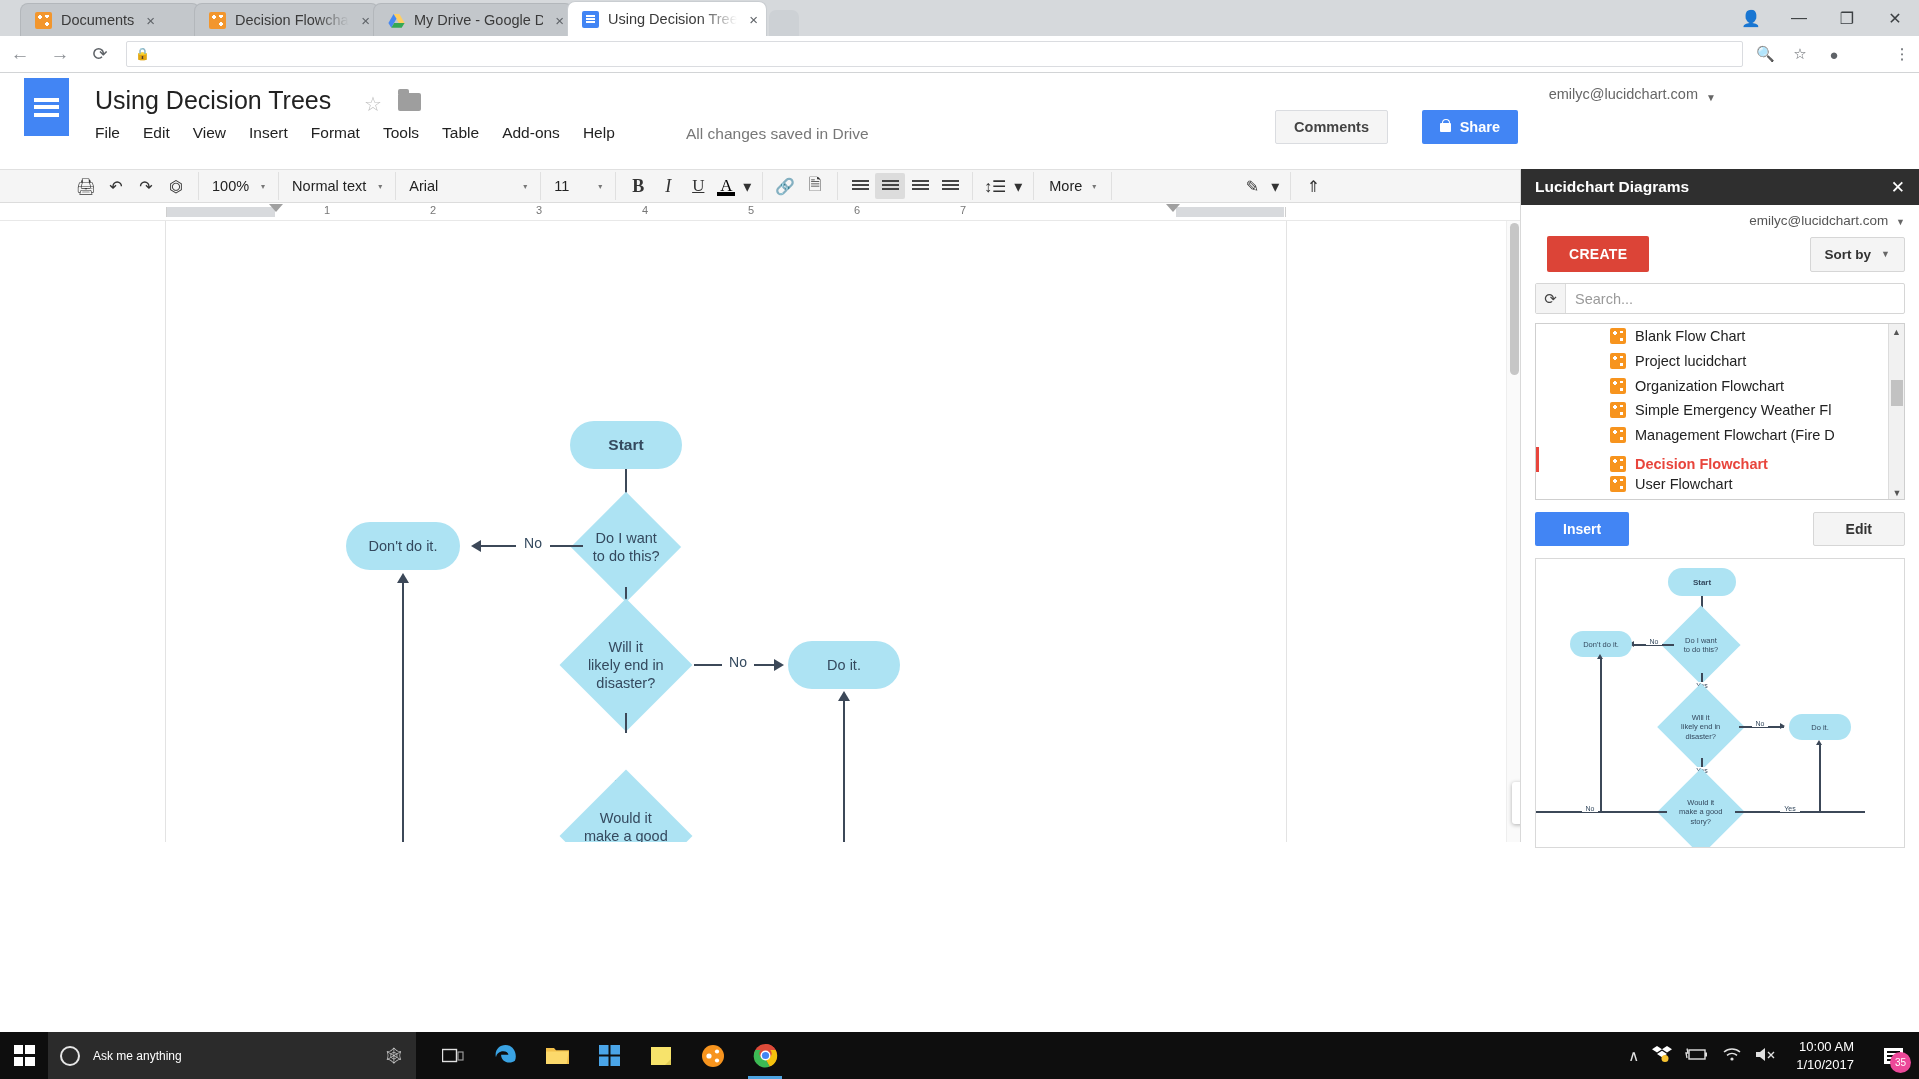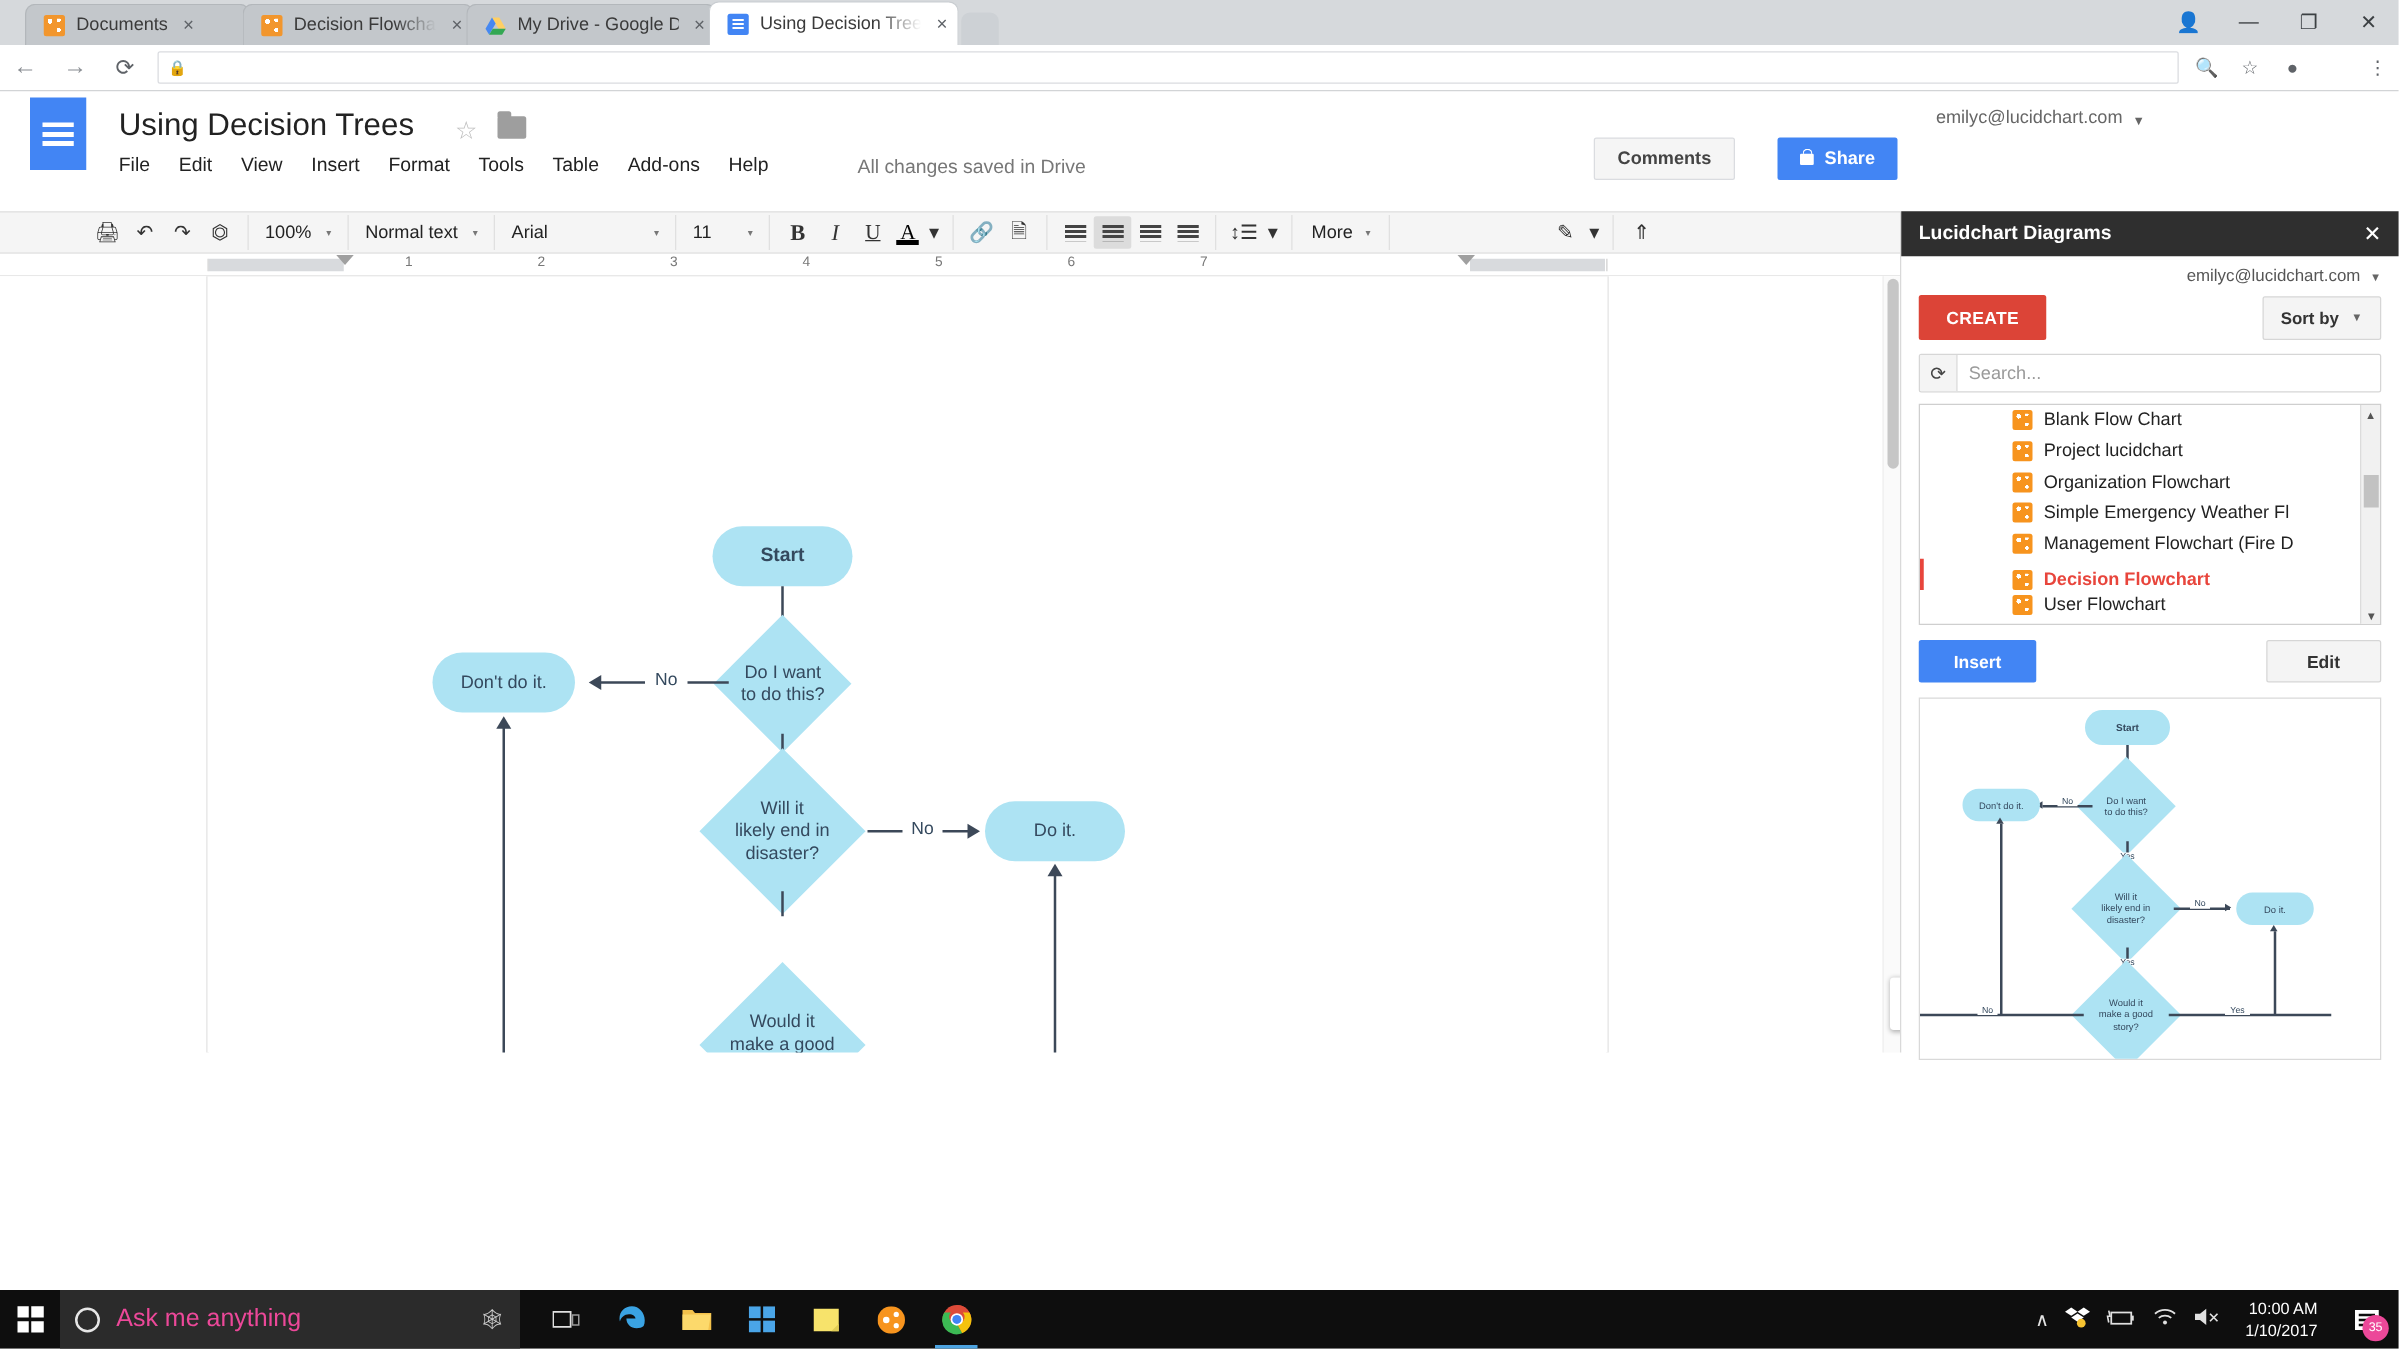--- a/index.html
+++ b/index.html
@@ -175,21 +175,21 @@
   .lc-panel { position: absolute; top: 169px; right: 0; width: 399px; height: 673px; background: #fff;
     border-left: 1px solid #d9d9d9; }
   .lc-head { height: 36px; background: #2f2f2f; display: flex; align-items: center;
      justify-content: space-between; padding: 0 14px; }
   .lc-head-title { color: #fff; font-size: 15.5px; font-weight: bold; }
   .lc-close { color: #fff; font-size: 17px; }
   .lc-email { text-align: right; padding: 8px 14px 0 0; font-size: 13.5px; color: #555; }
   .lc-email .caret { font-size: 9px; margin-left: 4px; color:#666; }
   .lc-row { display: flex; align-items: center; justify-content: space-between; padding: 8px 14px 0 14px; }
   .lc-create { background: #dc4437; color: #fff; font-size: 14px; font-weight: bold;
-    padding: 10px 22px; border-radius: 2px; letter-spacing: .3px; }
+    padding: 10px 22px; border-radius: 2px; letter-spacing: .3px; margin-left: 12px; }
   .lc-sort { background: #f4f4f4; border: 1px solid #d6d6d6; border-radius: 2px;
     padding: 9px 14px; font-size: 13.5px; font-weight: bold; color: #333; display:flex; align-items:center; gap:10px; }
   .lc-sort .caret { font-size: 9px; color: #666; }
   .lc-searchrow { margin: 11px 14px 0 14px; display: flex; height: 31px;
     border: 1px solid #d6d6d6; border-radius: 2px; overflow: hidden; }
   .lc-refresh { width: 30px; background: #f4f4f4; border-right: 1px solid #dcdcdc;
      display:flex; align-items:center; justify-content:center; font-size: 15px; color: #444; }
   .lc-searchinput { flex: 1; padding-left: 9px; display: flex; align-items: center;
      font-size: 14.5px; color: #9a9a9a; }
   .lc-list { position: relative; margin: 9px 14px 0 14px; height: 177px;
@@ -240,21 +240,21 @@
   
   .taskbar { position: absolute; bottom: 0; left: 0; width: 1919px; height: 47px;
      background: #0e0e0e; display: flex; align-items: center; }
   .tb-start { width: 48px; height: 47px; display:flex; align-items:center; justify-content:center; }
   .win-logo { width: 21px; height: 21px; display:grid; grid-template-columns: 1fr 1fr;
      grid-template-rows: 1fr 1fr; gap: 2.5px; }
   .win-logo i { background: #fff; display:block; }
   .cortana { width: 368px; height: 47px; background: #2b2b2b; display: flex; align-items: center;
      padding: 0 12px; }
   .cortana-circle { width: 20px; height: 20px; border: 2.4px solid #e6e6e6; border-radius: 50%; flex:none; }
-  .cortana-text { margin-left: 13px; color: #ec4899; font-size: 20px; flex: 1; }
+  .cortana-text { margin-left: 13px; color: #ffffff; font-size: 12px; flex: 1; }
   .cortana-mic { color: #cfcfcf; font-size: 16px; }
   .tb-apps { display: flex; align-items: center; height: 47px; padding-left: 12px; gap: 2px; }
   .tb-app { width: 50px; height: 47px; display:flex; align-items:center; justify-content:center; position: relative; }
   .tb-app.running::after { content:''; position:absolute; bottom:0; left:8px; right:8px; height:3px; background:#4da3e0; }
   .tray { margin-left: auto; display: flex; align-items: center; height: 47px; padding-right: 6px; gap: 13px; }
   .tray-ico { color: #e4e4e4; font-size: 15px; }
   .tray-clock { color: #fff; font-size: 13px; line-height: 1.35; text-align: right; padding: 0 6px; }
   .tray-action { width: 40px; height:47px; display:flex; align-items:center; justify-content:center; position:relative; }
   .tray-badge { position:absolute; right: 2px; bottom: 6px; width: 21px; height: 21px; border-radius: 50%;
      background: #ec4899; color:#fff; font-size: 10px; display:flex; align-items:center; justify-content:center; }

